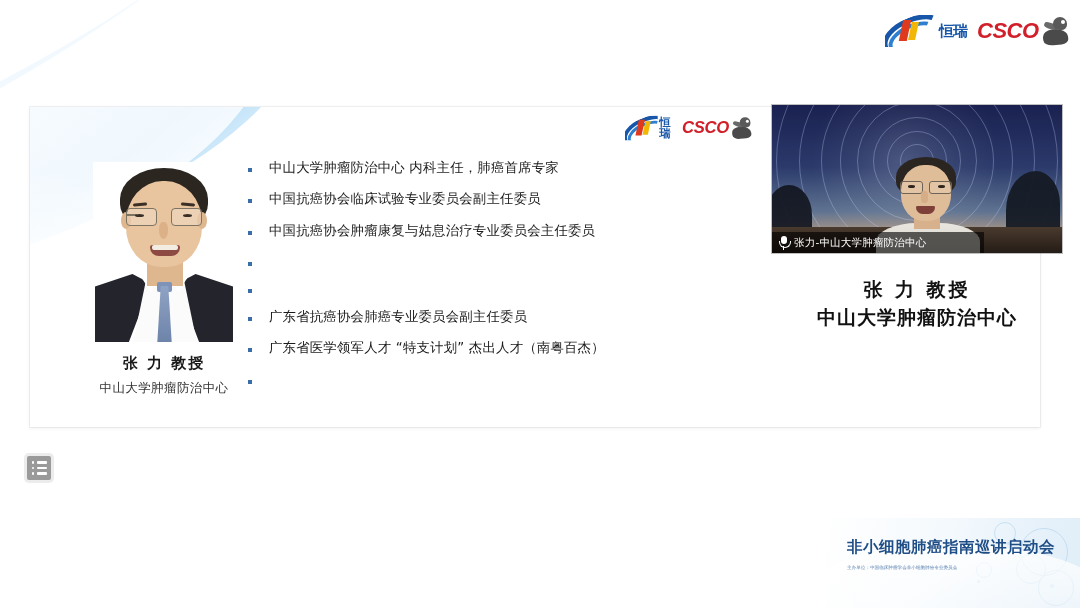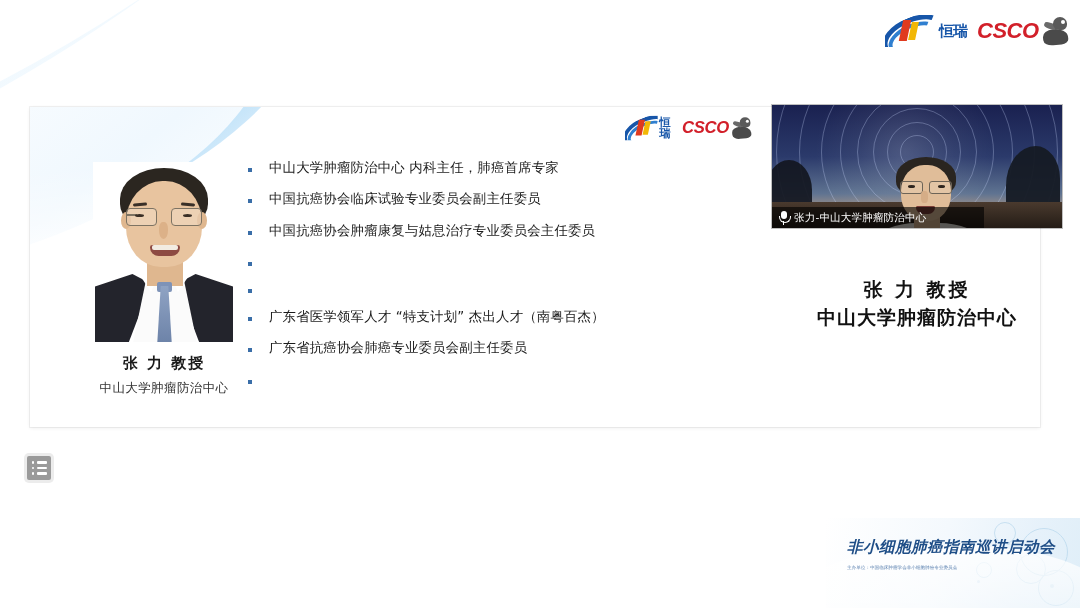--- a/index.html
+++ b/index.html
@@ -243,27 +243,27 @@
   .eb-fine{
     color:#5c82b0;font-family:"DejaVu Sans",sans-serif;white-space:nowrap;
     line-height:1.6;
   }
 
   
   #page-banner{
     position:absolute;left:826px;top:518px;width:254px;height:90px;
   }
   #page-banner .eb-title{font-size:25px;}
-  #page-banner .eb-sub{font-size:15.5px;margin-top:3px;font-style:italic;}
+  #page-banner .eb-sub{font-size:15.5px;margin-top:3px;}
   #page-banner .eb-fine{font-size:4.6px;margin-top:6px;}
   #page-banner .eb-inner{padding:16px 0 0 21px;}
 
   
   #video-panel{
-    position:absolute;left:772px;top:105px;width:290px;height:123px;
+    position:absolute;left:772px;top:105px;width:290px;height:148px;
     background:#0b1026;overflow:hidden;
     box-shadow:0 0 0 1px rgba(0,0,0,0.25);
   }
   .vp-sky{
     position:absolute;inset:0;
     background:
       radial-gradient(circle at 46% 38%, rgba(255,255,255,0.16) 0%, rgba(255,255,255,0.05) 28%, rgba(0,0,0,0) 52%),
       linear-gradient(180deg,#1a2150 0%,#2b3a6b 42%,#5f7391 72%,#b49b85 88%,#6b5a4c 100%);
   }
   .star-ring{
@@ -441,25 +441,25 @@
       <div class="bio-text">中国抗癌协会肿瘤康复与姑息治疗专业委员会主任委员</div>
     </div>
     <div class="bio-item">
       <div class="bio-bullet"></div>
     </div>
     <div class="bio-item">
       <div class="bio-bullet"></div>
     </div>
     <div class="bio-item">
       <div class="bio-bullet"></div>
+      <div class="bio-text">广东省抗癌协会肺癌专业委员会副主任委员</div>
+    </div>
+    <div class="bio-item">
+      <div class="bio-bullet"></div>
       <div class="bio-text">广东省医学领军人才 “特支计划” 杰出人才（南粤百杰）</div>
-    </div>
-    <div class="bio-item">
-      <div class="bio-bullet"></div>
-      <div class="bio-text">广东省抗癌协会肺癌专业委员会副主任委员</div>
     </div>
     <div class="bio-item">
       <div class="bio-bullet"></div>
     </div>
   </div>
 
 </div>
 
 <div id="video-panel">
   <div class="vp-sky">

